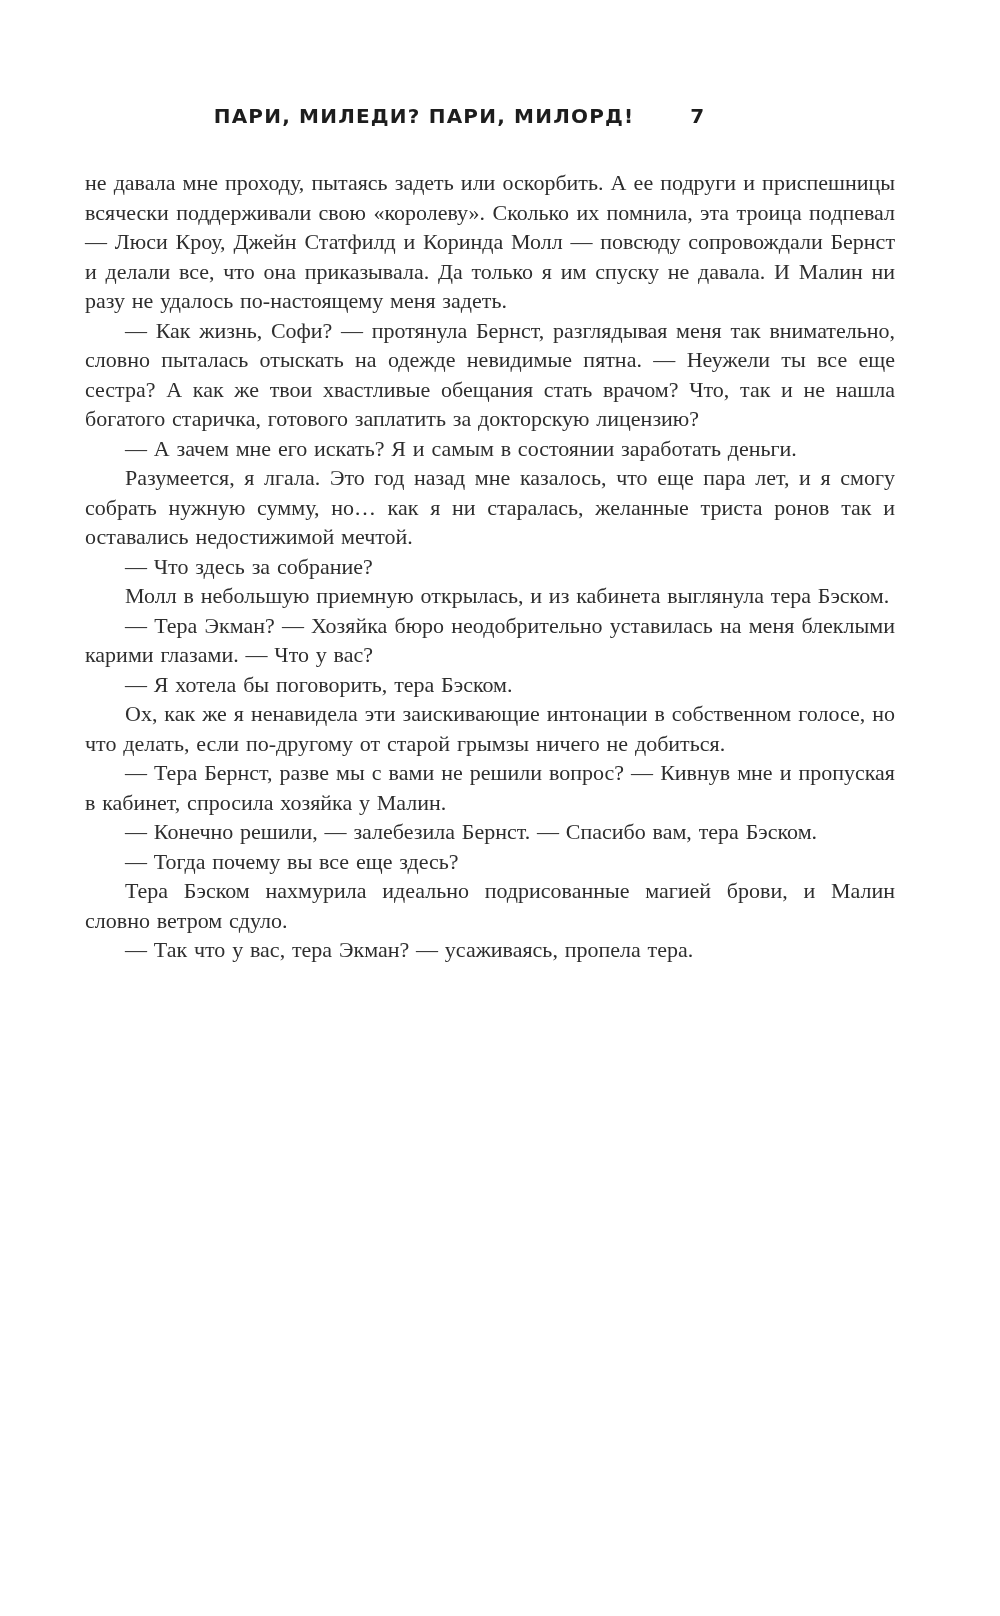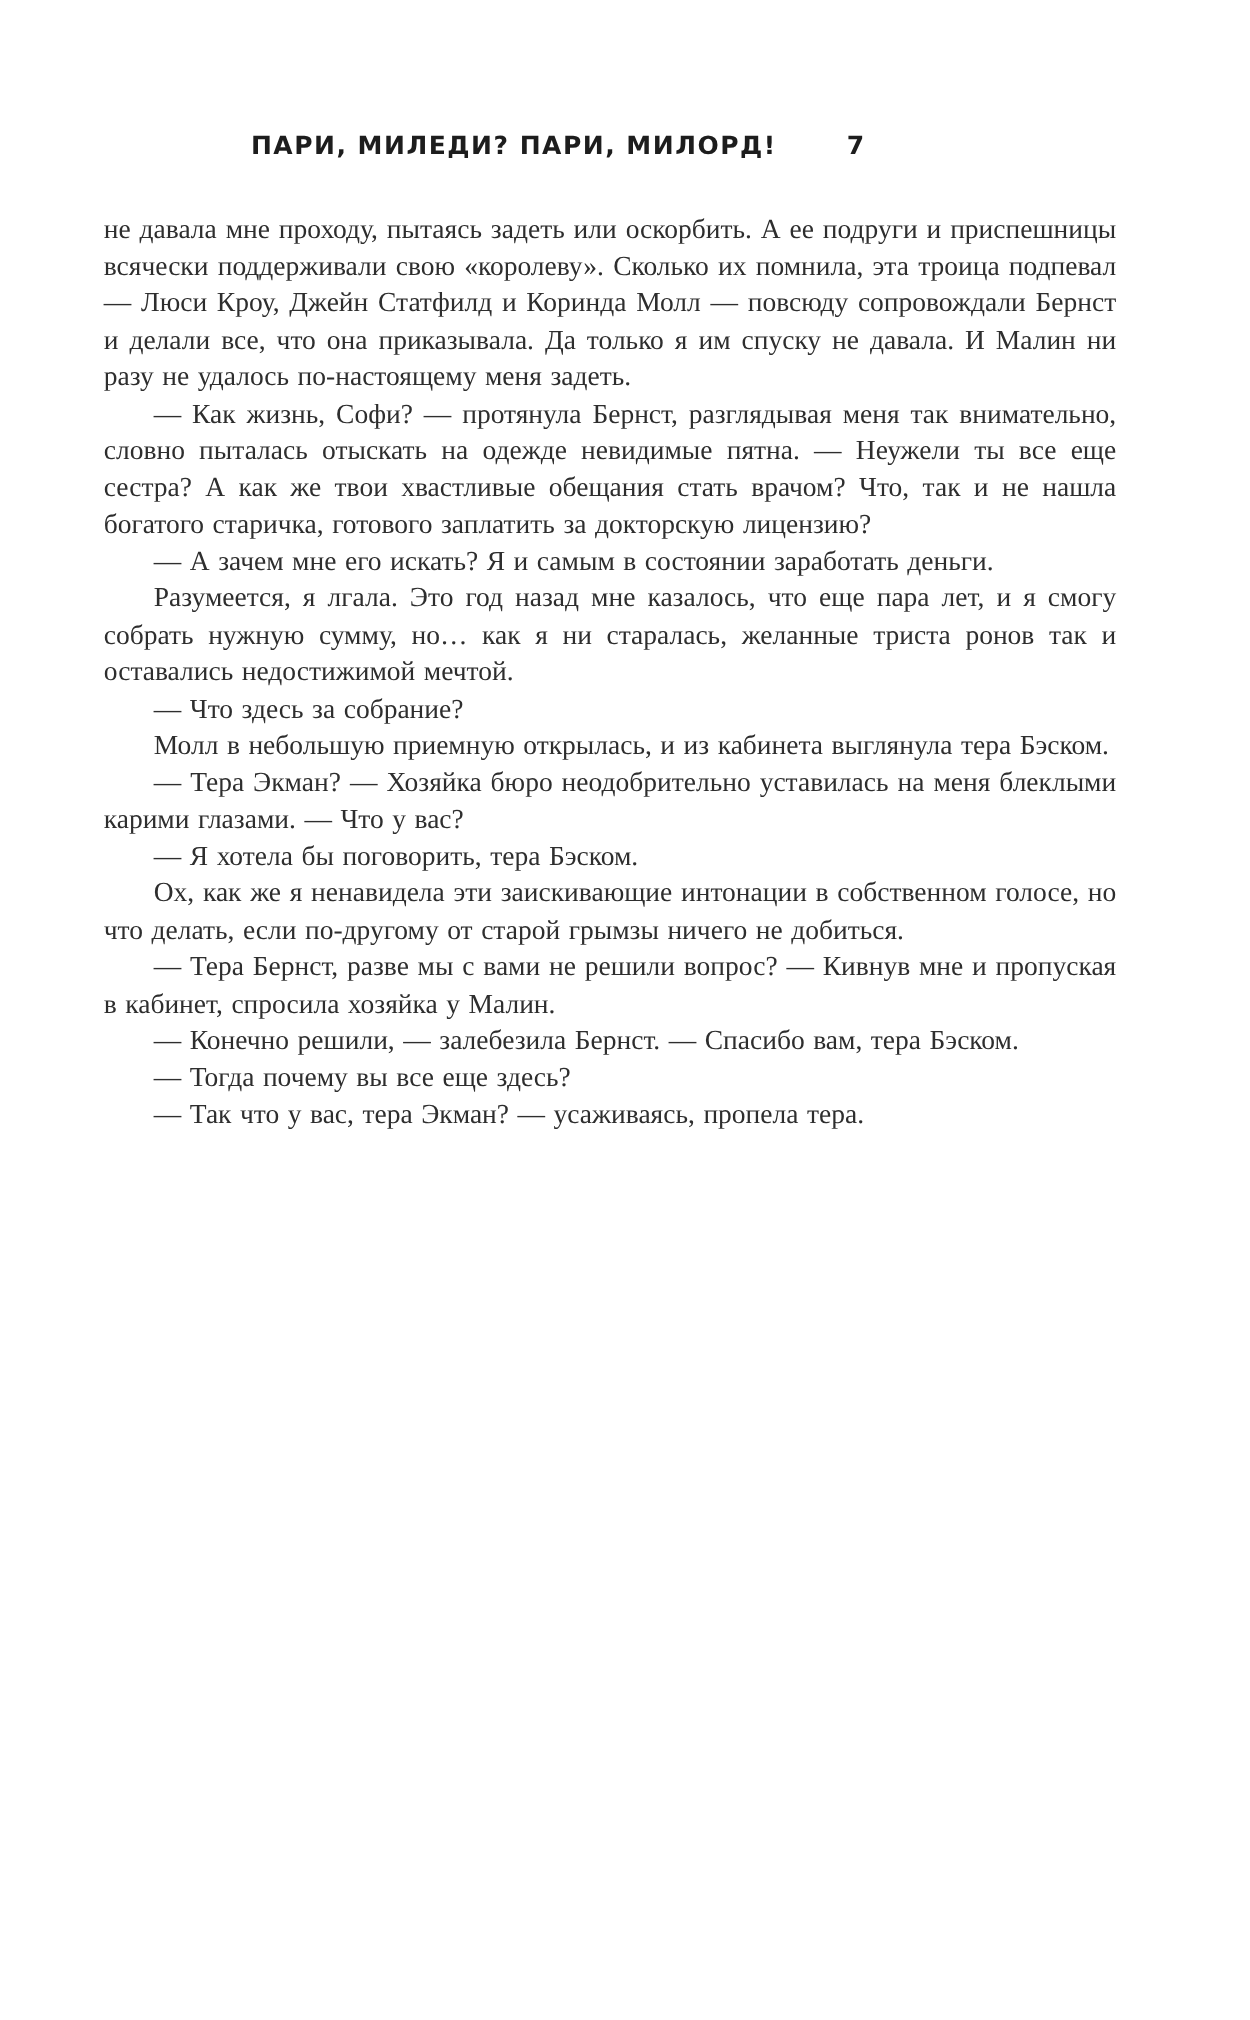--- a/index.html
+++ b/index.html
@@ -11,21 +11,21 @@
     height: 1616px;
     background: #ffffff;
     overflow: hidden;
     font-family: "Liberation Serif", "DejaVu Serif", serif;
     color: #303030;
   }
   .page {
     box-sizing: border-box;
     width: 1000px;
     height: 1616px;
-    padding: 104px 95px 0 59px;
+    padding: 104px 95px 0 85px;
   }
   .running-head {
     display: flex;
     justify-content: center;
     align-items: baseline;
     gap: 56px;
     transform: translateX(-36px);
     font-family: "DejaVu Sans", "Liberation Sans", sans-serif;
     font-weight: bold;
     font-size: 20px;
@@ -36,21 +36,20 @@
   }
   .head-page {
     letter-spacing: 0;
   }
   .text-block {
     width: 810px;
     font-size: 22px;
     line-height: 29.5px;
     text-align: justify;
     color: #2e2e2e;
-    margin-left: 24px;
   }
   .para {
     margin: 0;
     padding: 0;
     text-indent: 40px;
     word-spacing: 0.06em;
   }
   .para.no-indent {
     text-indent: 0;
   }
@@ -69,15 +68,16 @@
       <p class="para">— А зачем мне его искать? Я и самым в состоянии заработать деньги.</p>
       <p class="para">Разумеется, я лгала. Это год назад мне казалось, что еще пара лет, и я смогу собрать нужную сумму, но… как я ни старалась, желанные триста ронов так и оставались недостижимой мечтой.</p>
       <p class="para">— Что здесь за собрание?</p>
       <p class="para">Молл в небольшую приемную открылась, и из кабинета выглянула тера Бэском.</p>
       <p class="para">— Тера Экман? — Хозяйка бюро неодобрительно уставилась на меня блеклыми карими глазами. — Что у вас?</p>
       <p class="para">— Я хотела бы поговорить, тера Бэском.</p>
       <p class="para">Ох, как же я ненавидела эти заискивающие интонации в собственном голосе, но что делать, если по-другому от старой грымзы ничего не добиться.</p>
       <p class="para">— Тера Бернст, разве мы с вами не решили вопрос? — Кивнув мне и пропуская в кабинет, спросила хозяйка у Малин.</p>
       <p class="para">— Конечно решили, — залебезила Бернст. — Спасибо вам, тера Бэском.</p>
       <p class="para">— Тогда почему вы все еще здесь?</p>
+      <p class="para">Тера Бэском нахмурила идеально подрисованные магией брови, и Малин словно ветром сдуло.</p>
       <p class="para">— Так что у вас, тера Экман? — усаживаясь, пропела тера.</p>
     </main>
 </div>
 
 </body></html>

